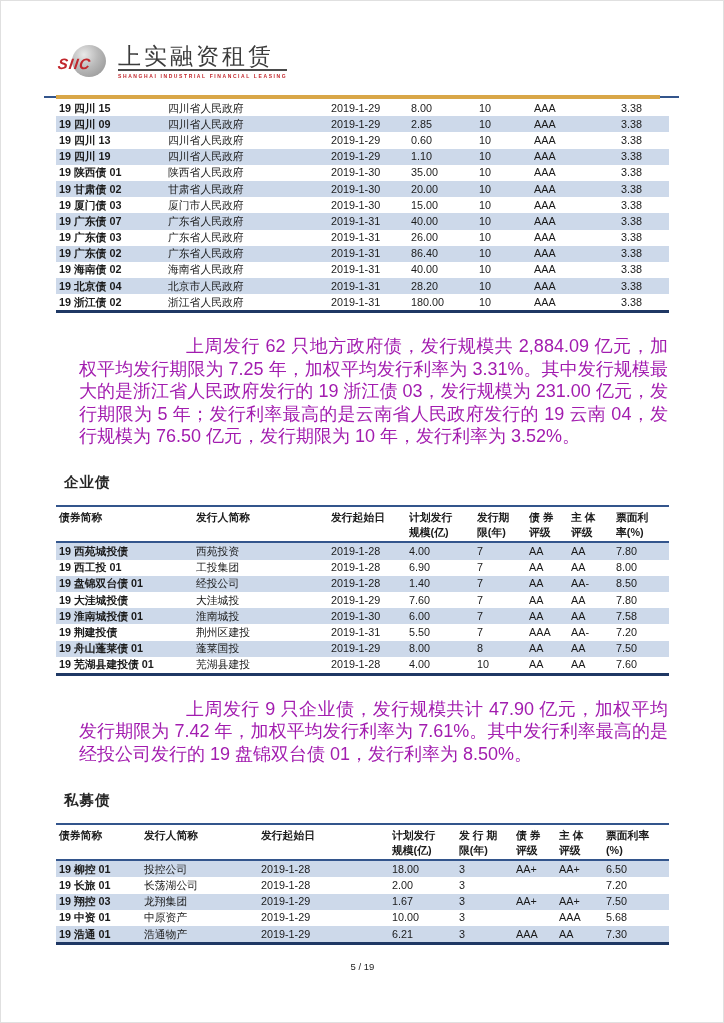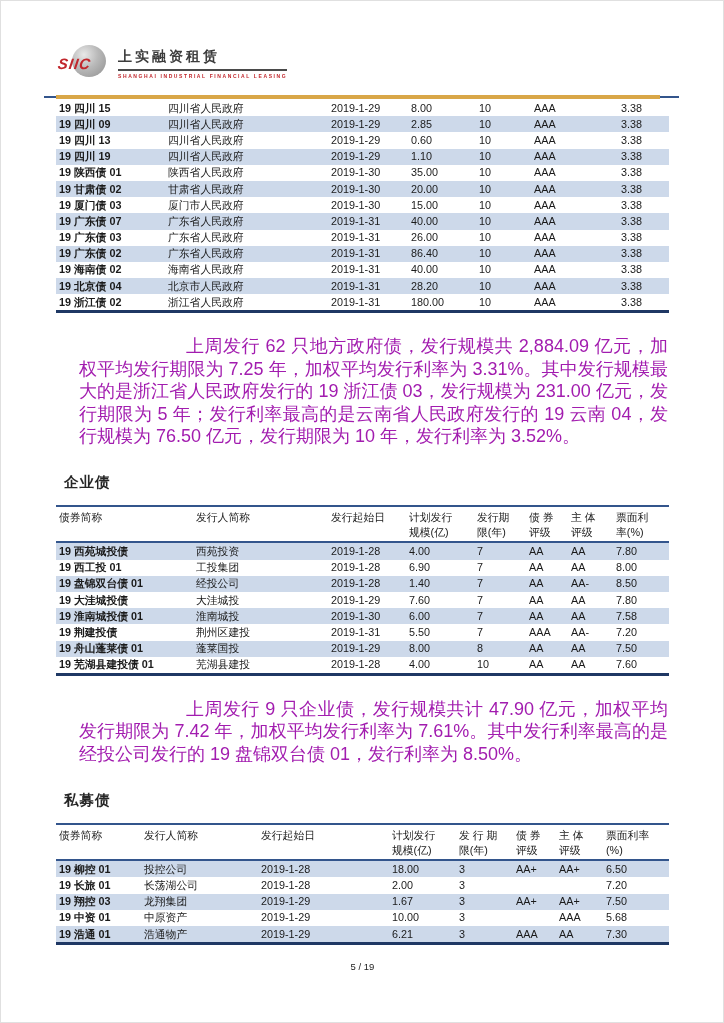--- a/index.html
+++ b/index.html
@@ -10,36 +10,36 @@
     border:1px solid #e0e0e0;
   }
   
   .logo{display:flex;align-items:flex-start;height:48px;margin-left:2px;margin-bottom:6px;}
   .siic-emblem{position:relative;width:52px;height:40px;margin-top:2px;flex:0 0 auto;}
   .siic-sphere{position:absolute;left:14px;top:2px;width:34px;height:32px;border-radius:50%;
     background:radial-gradient(circle at 35% 30%,#e8e8e8 0%,#b9b9b9 45%,#8f8f8f 100%);}
   .siic-text{position:absolute;left:0;top:12px;font-weight:bold;font-style:italic;
     font-size:15px;color:#c1272d;letter-spacing:1px;transform:skewX(-8deg);}
   .logo-right{margin-left:8px;padding-top:4px;}
-  .logo-cn{font-size:14px;font-weight:bold;color:#3c3c3c;letter-spacing:3px;
+  .logo-cn{font-size:23px;font-weight:normal;color:#3c3c3c;letter-spacing:3px;
     border-bottom:2px solid #4a4a4a;padding-bottom:2px;line-height:22px;}
   .logo-en{font-size:5px;color:#c1272d;letter-spacing:1.6px;margin-top:2px;font-weight:bold;}
   
   .header-rule{position:relative;height:5px;margin:0 -12px;}
   .header-rule .blue-line{position:absolute;left:0;right:0;top:1px;height:2px;background:#33558c;}
   .header-rule .gold-bar{position:absolute;left:12px;right:19px;top:0;height:4px;background:#d9a748;}
   
   table.btable{border-collapse:collapse;table-layout:fixed;width:613px;
     border-bottom:3px solid #1f3864;}
   table.ent,table.pvt{border-top:2px solid #33558c;}
   .btable td,.btable th{font-size:10.8px;line-height:13px;padding:1.6px 2px 1.6px 0;
     overflow:hidden;white-space:nowrap;text-align:left;vertical-align:middle;}
   .btable td:first-child,.btable th:first-child{padding-left:3px;}
   .btable td.c-name{font-weight:bold;}
-  .btable thead th{font-weight:normal;border-bottom:2px solid #33558c;vertical-align:top;
+  .btable thead th{font-weight:bold;border-bottom:2px solid #33558c;vertical-align:top;
     padding-top:3px;padding-bottom:2px;}
   .btable thead th div{line-height:14.5px;}
   .gov tbody tr:nth-child(even),
   .ent tbody tr:nth-child(odd),
   .pvt tbody tr:nth-child(odd){background:#cdd9ea;}
   
   p.summary{width:589px;margin:22px 0 0 23px;text-align:justify;text-indent:107px;
     font-size:18px;line-height:22.4px;color:#a21caf;}
   h2.section{font-size:14.5px;font-weight:bold;color:#262626;margin:26px 0 13px 8px;
     letter-spacing:1px;}

